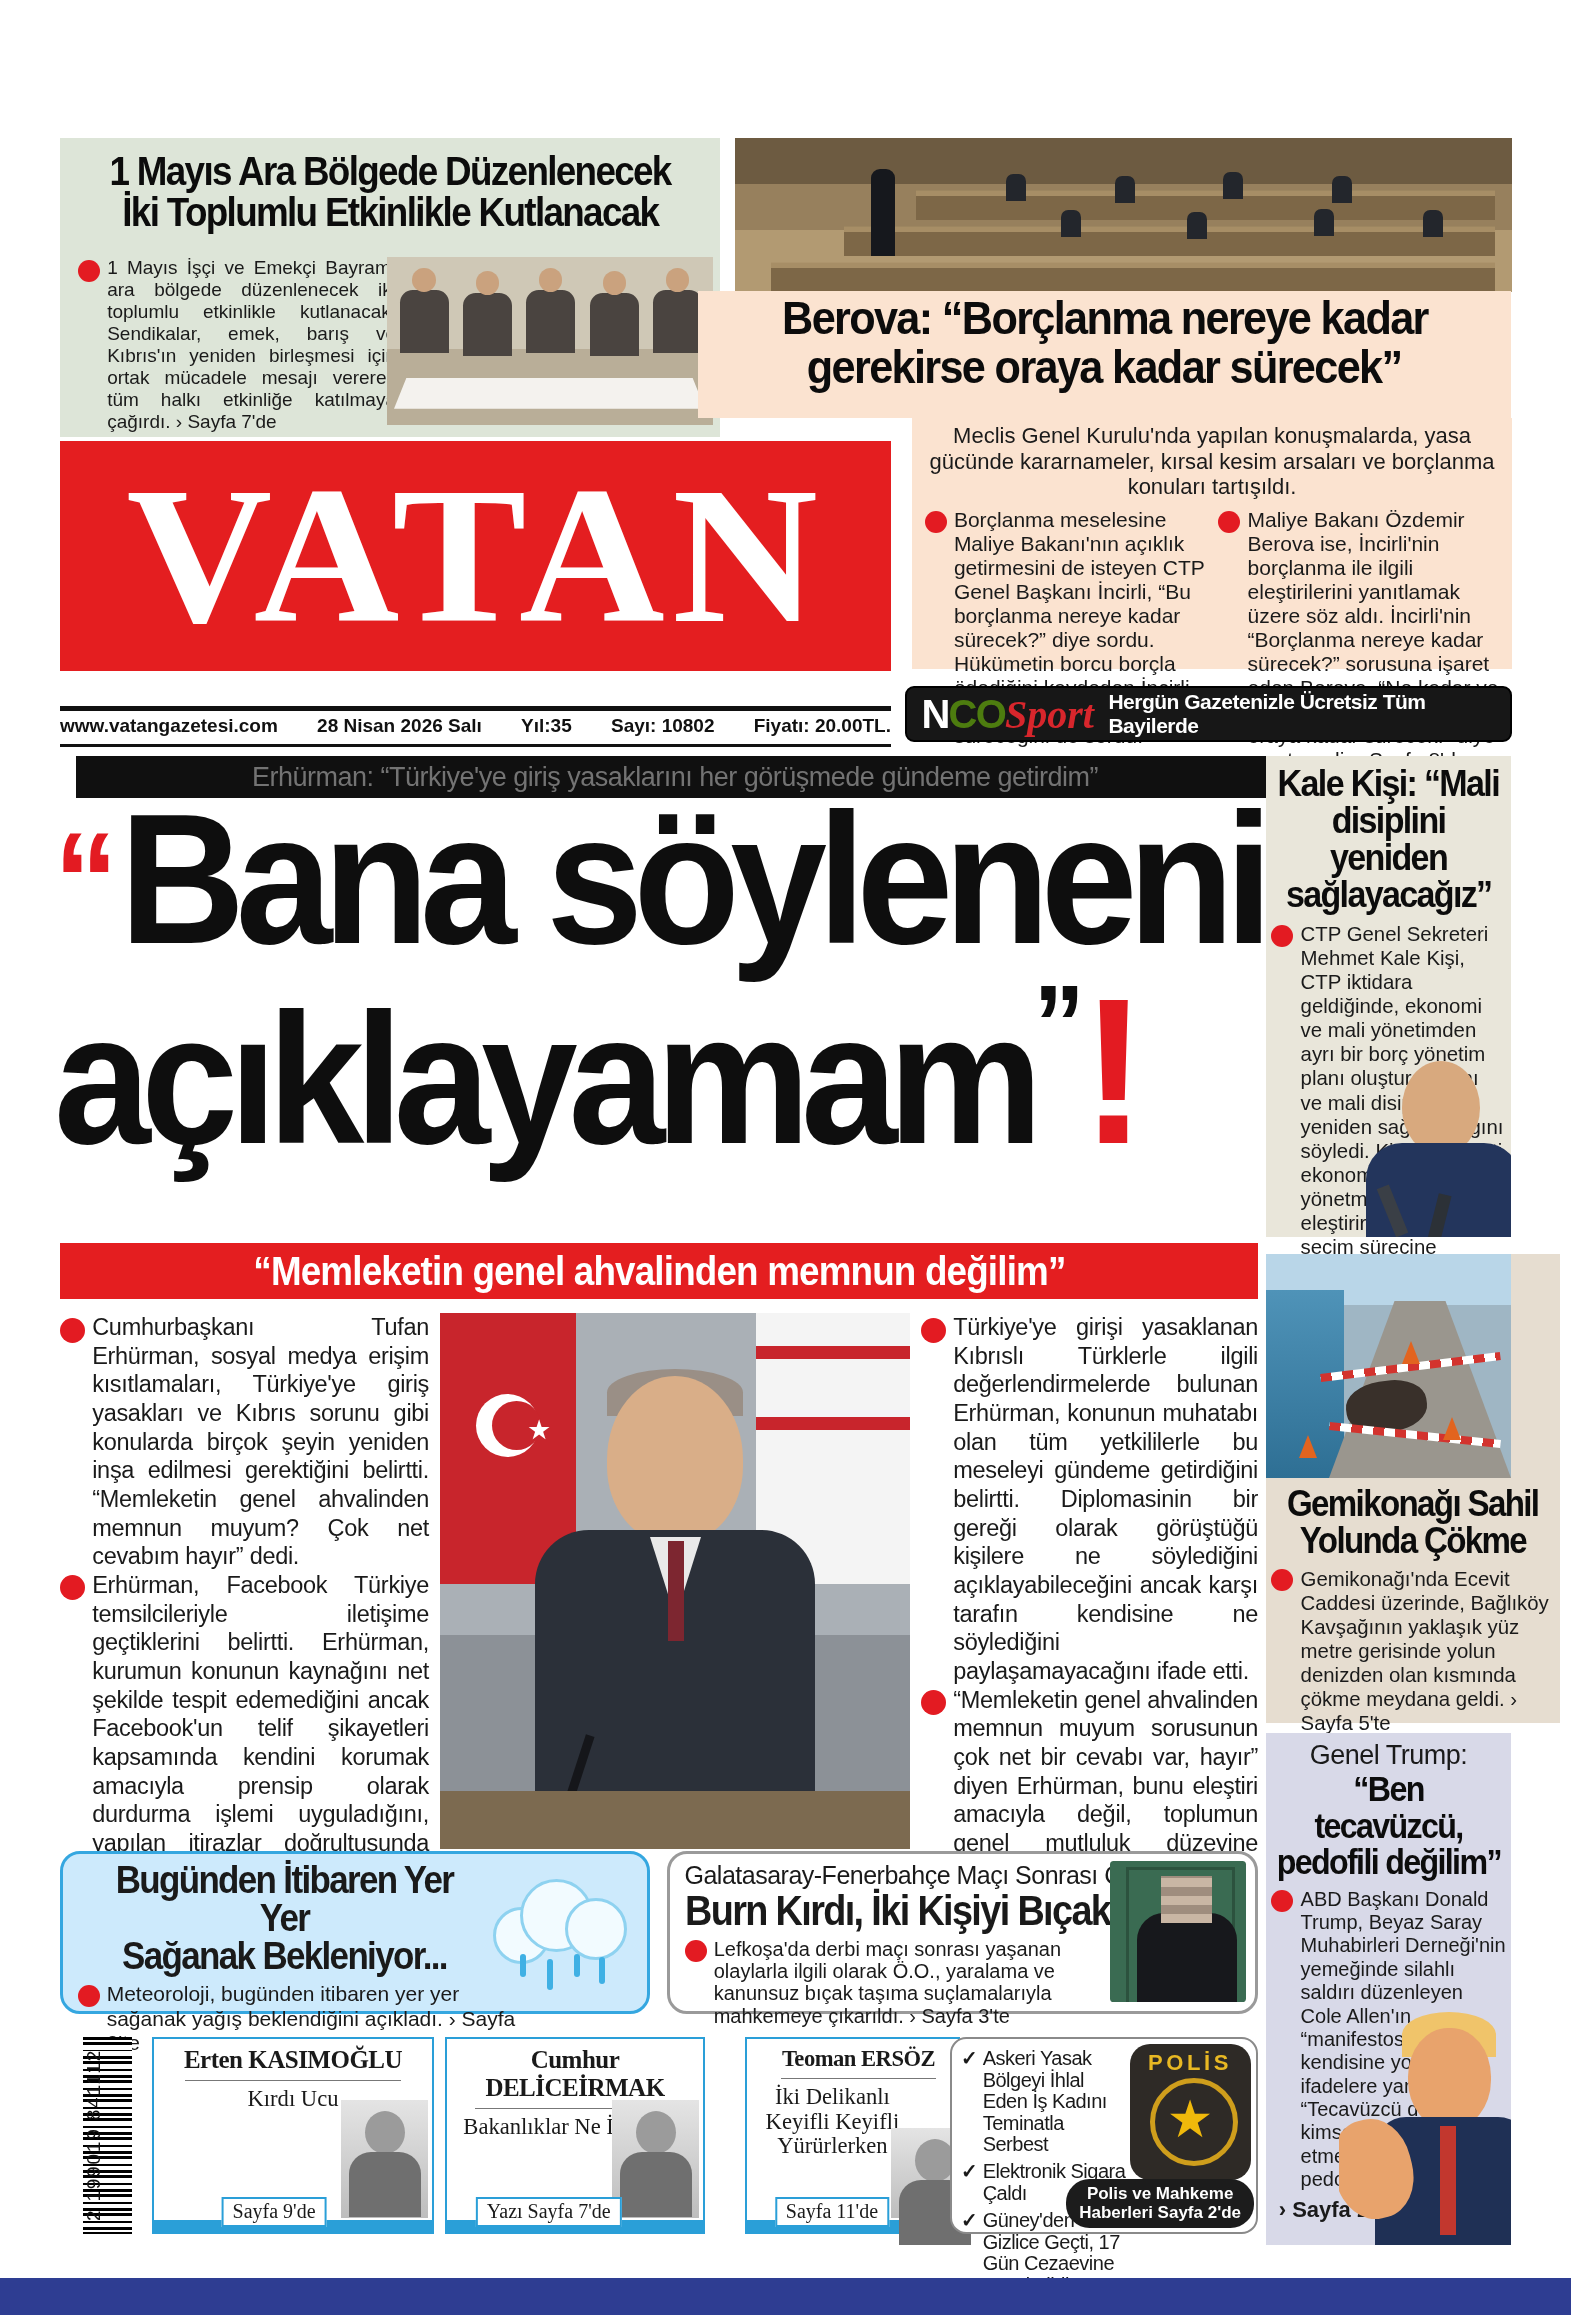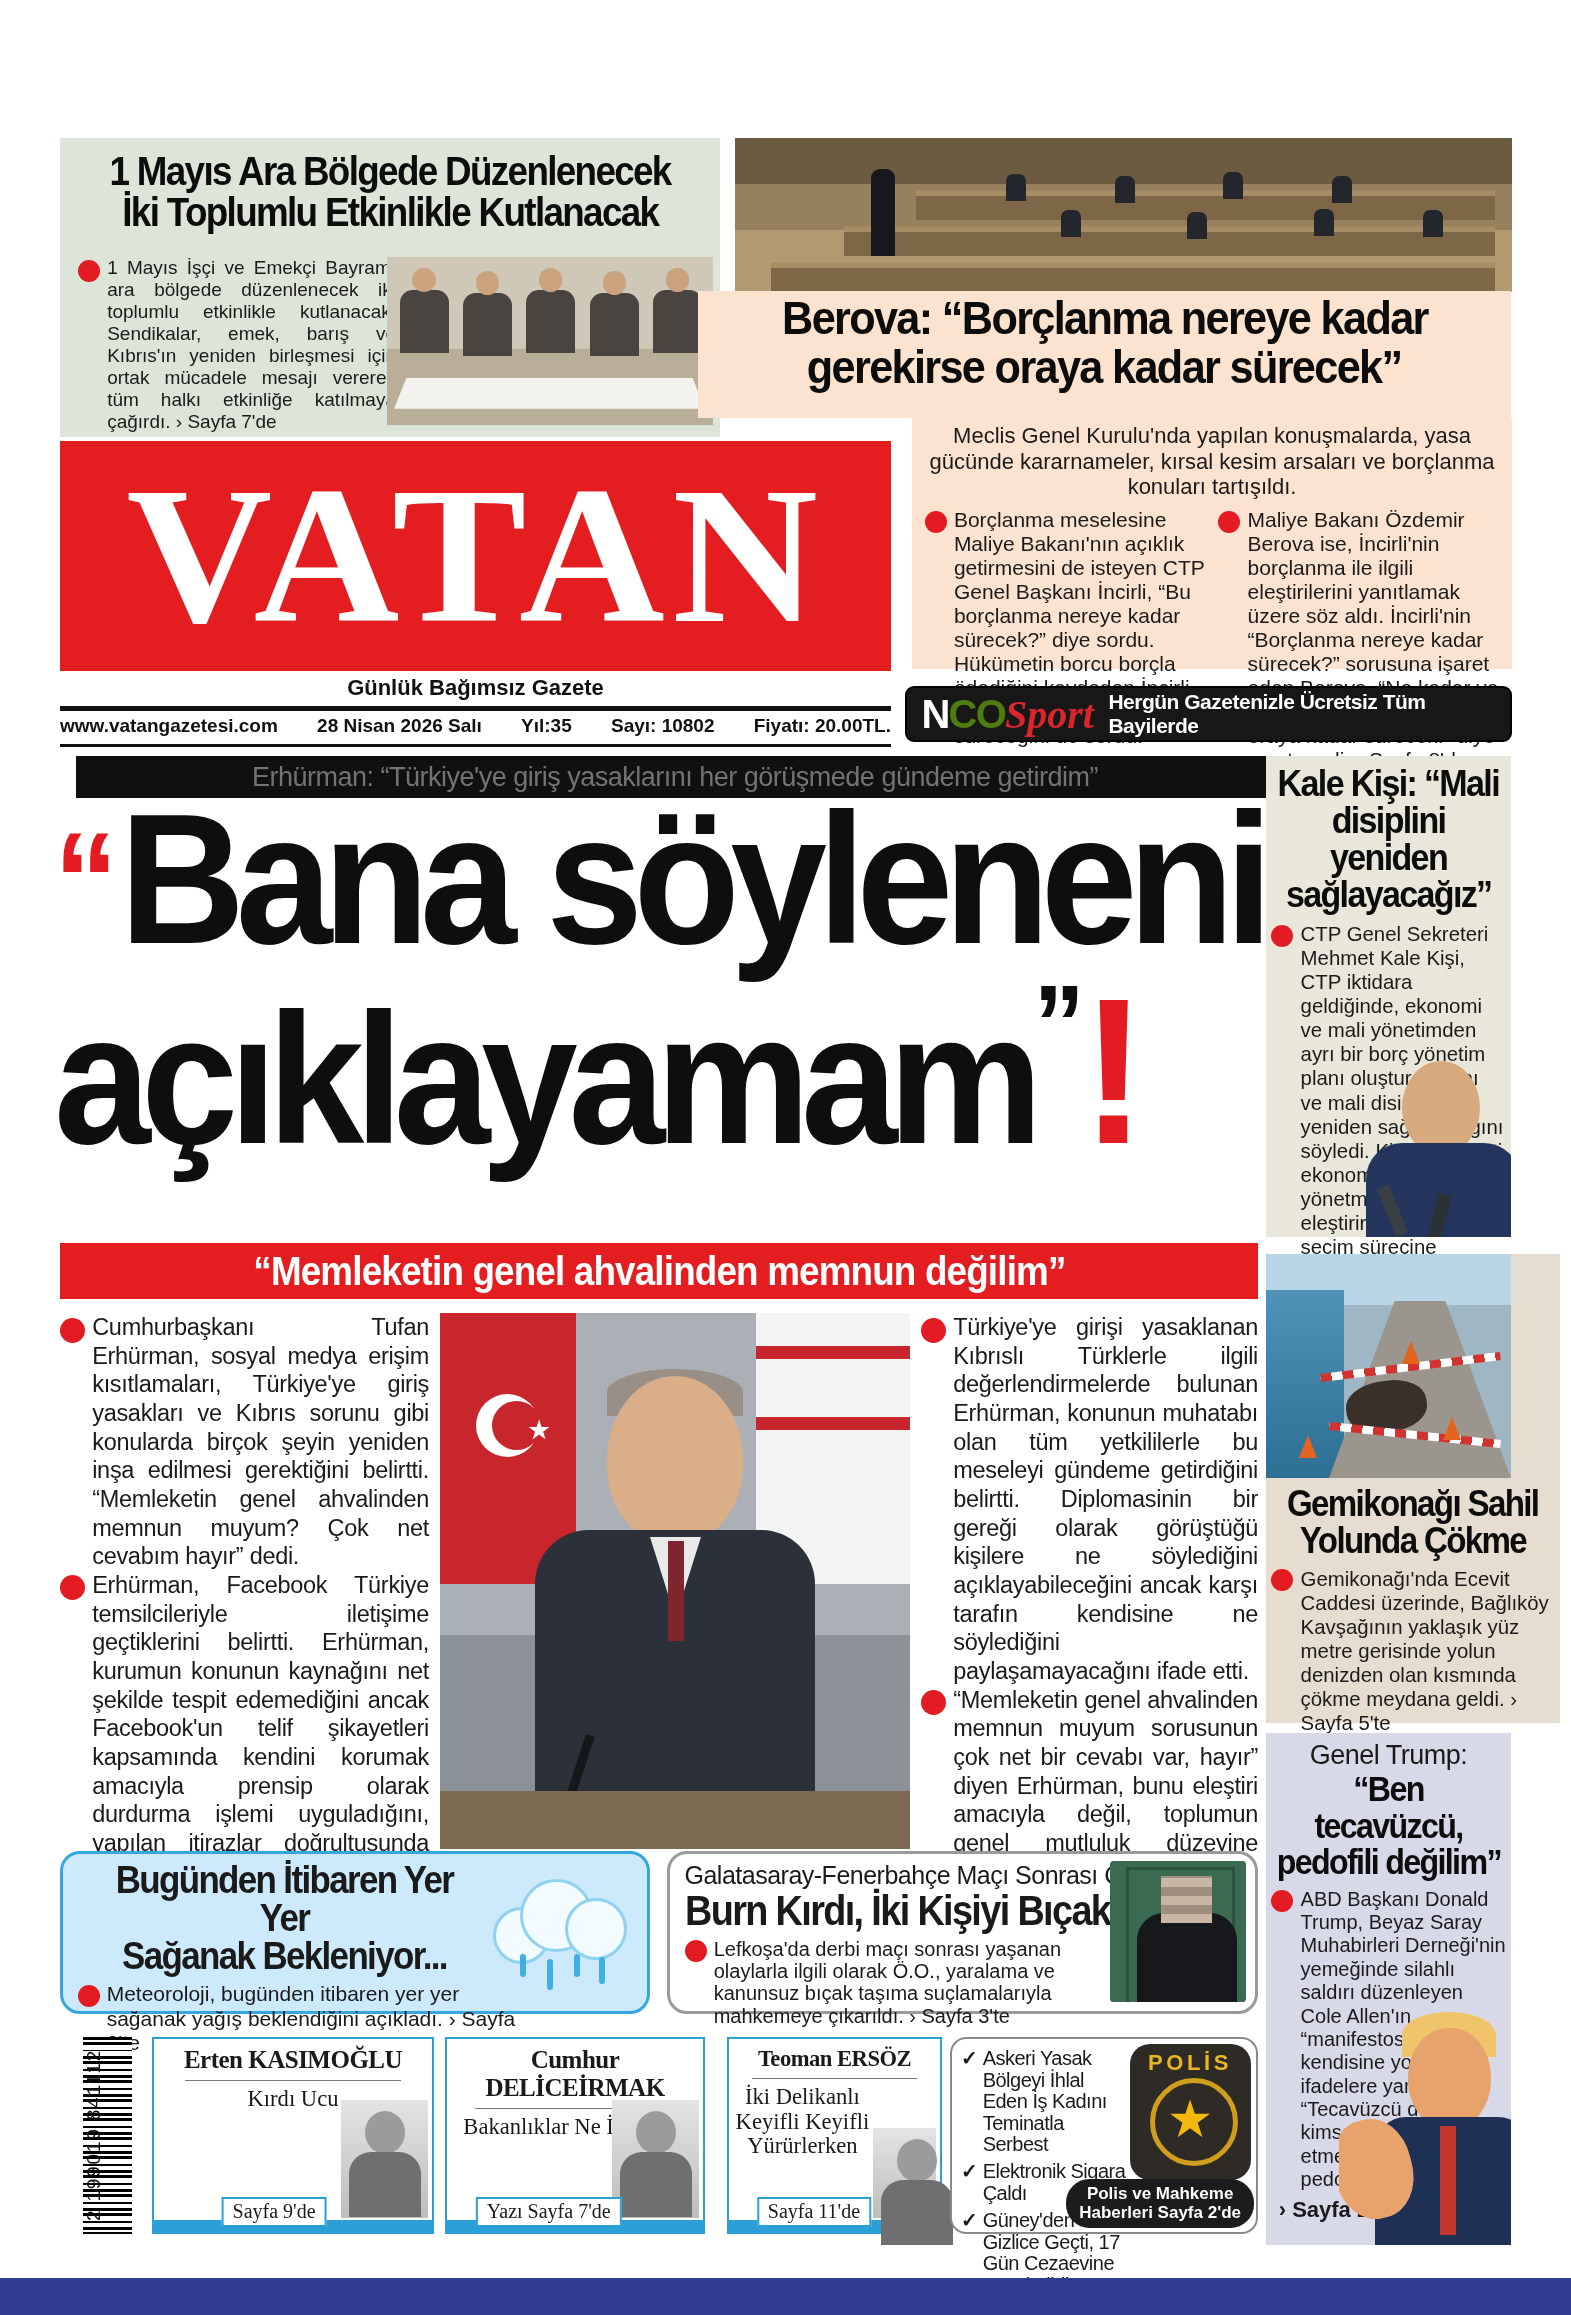--- a/index.html
+++ b/index.html
@@ -166,21 +166,21 @@
   .colBox .nm{font-family:"Liberation Serif",serif;font-weight:700;font-size:25px;text-align:center;margin-top:7.2px;letter-spacing:-0.5px;}
   .colBox .dv{width:78%;height:1.8px;background:#777;margin:5.4px auto;}
   .colBox .tt{font-family:"Liberation Serif",serif;font-size:22.6px;text-align:center;line-height:1.1;}
   .colBox .pg{position:absolute;bottom:-7.2px;left:50%;transform:translateX(-68%);background:#fff;border:2.7px solid #2a9fd8;
               font-family:"Liberation Serif",serif;font-size:20px;padding:1.8px 9px;white-space:nowrap;}
   .colBox .ph{position:absolute;right:3.6px;bottom:1.8px;width:87px;height:118px;background:linear-gradient(180deg,#e4e4e4,#bdbdbd);}
   .colBox .ph:before{content:"";position:absolute;left:23.5px;top:11px;width:40px;height:43px;border-radius:50%;background:#9b9b9b;}
   .colBox .ph:after{content:"";position:absolute;left:7.2px;top:52px;width:72px;height:65px;border-radius:22px 22px 0 0;background:#6f6f6f;}
   #colBox1{left:152px;width:282px;}
   #colBox2{left:445px;width:260px;}
-  #colBox3{left:727px;width:215px;}
+  #colBox3{left:745px;width:215px;padding-left:12px;}
   #colBox3 .ph{width:63px;height:90px;}
 
   #checkBox{left:950px;top:2037px;width:308px;height:197px;background:#fff;border:2.7px solid #8a8a8a;border-radius:16.3px;box-sizing:border-box;}
   #checkBox ul{list-style:none;margin:9px 0 0 9px;padding:0;width:167px;}
   #checkBox li{display:flex;font-size:20px;line-height:1.08;margin-bottom:5.4px;letter-spacing:-0.5px;}
   #checkBox .ck{flex:none;font-weight:700;margin-right:5.4px;}
   #polis{position:absolute;right:5.4px;top:5.4px;width:121px;height:136px;background:#2e2a26;border-radius:20px;}
   #polis .pt{text-align:center;color:#e8b823;font-weight:700;font-size:22px;letter-spacing:3.6px;margin-top:5.4px;}
   #polis .ring{position:absolute;left:20px;top:34px;width:78px;height:78px;border:5.4px solid #cf9e1c;border-radius:50%;}
   #polis .star{position:absolute;left:0;top:36px;width:121px;text-align:center;color:#f0b90b;font-size:52px;line-height:78px;}
@@ -244,21 +244,20 @@
       <div class="col bullet">
         <span class="dot"></span>
         <p>Maliye Bakanı Özdemir Berova ise, İncirli'nin borçlanma ile ilgili eleştirilerini yanıtlamak üzere söz aldı. İncirli'nin “Borçlanma nereye kadar sürecek?” sorusuna işaret eden Berova, “Ne kadar ve nereye kadar gerekirse oraya kadar sürecek.” diye yanıt verdi. › Sayfa 8'de</p>
       </div>
     </div>
   </div>
 
   <div class="abs" id="mastRed">
     <span class="vatan">VATAN</span>
   </div>
-  <div class="abs" id="tagline">Günlük Bağımsız Gazete</div>
   <div class="abs" id="ruleThick"></div>
   <div class="abs" id="infoRow">
     <span>www.vatangazetesi.com</span>
     <span>28 Nisan 2026 Salı</span>
     <span>Yıl:35</span>
     <span>Sayı: 10802</span>
     <span>Fiyatı: 20.00TL.</span>
   </div>
   <div class="abs" id="ruleThin"></div>
 

